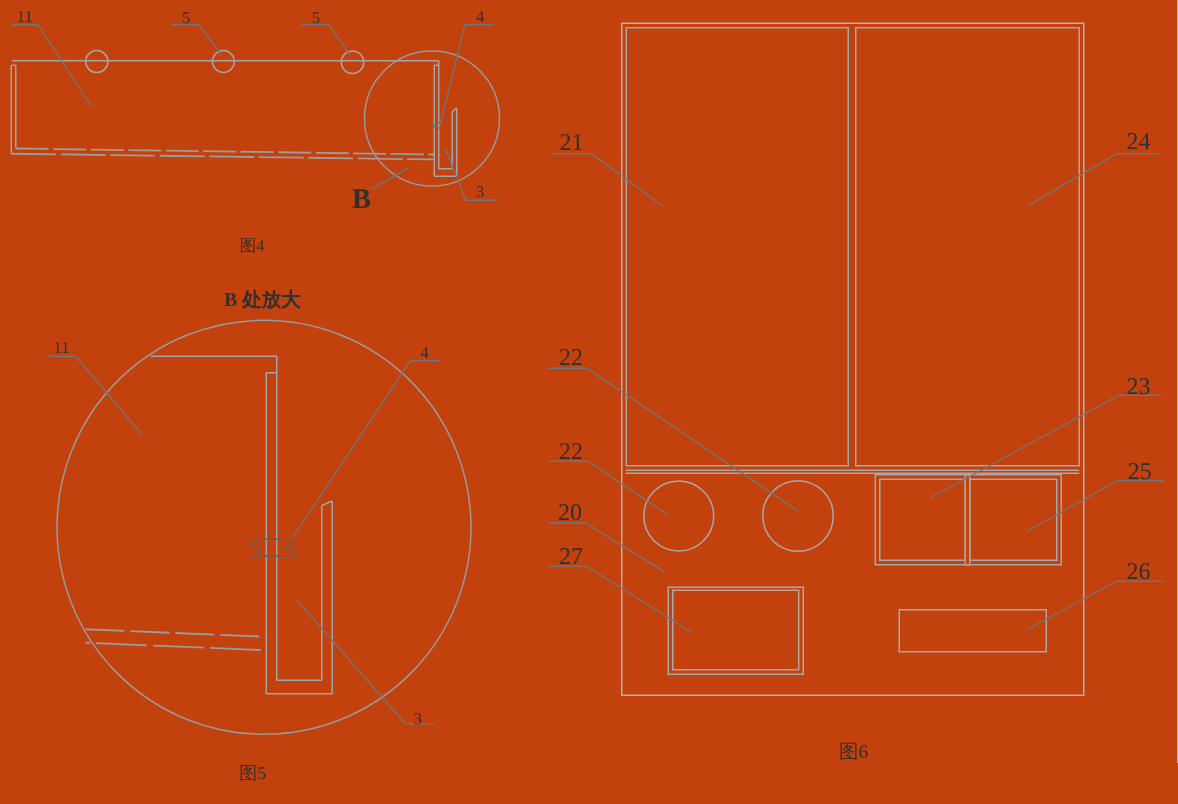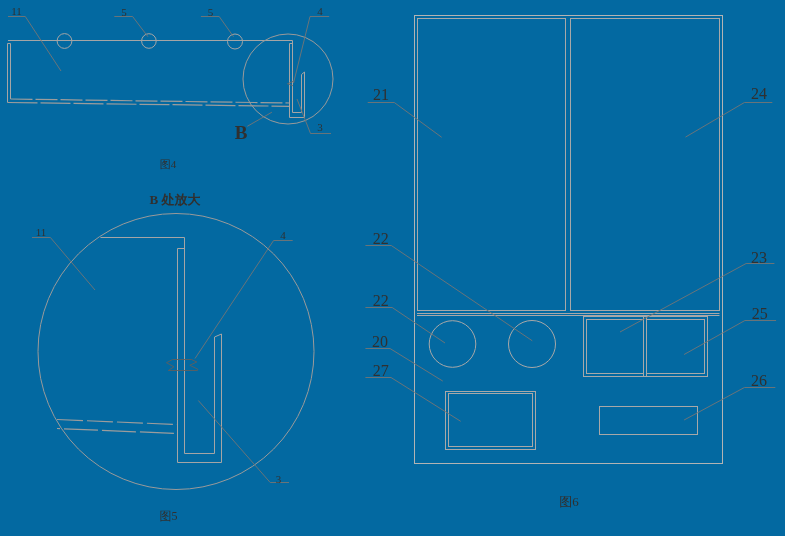--- a/index.html
+++ b/index.html
@@ -1,16 +1,16 @@
 <!DOCTYPE html>
 <html><head>
 <meta charset="utf-8">
 <style>
   html,body{margin:0;padding:0;background:#ffffff;}
-  #page{position:relative;width:785px;height:536px;background:#0369a1;overflow:hidden;}
+  #page{position:relative;width:785px;height:536px;background:#c2410c;overflow:hidden;}
   svg{display:block;}
   text{font-family:"Liberation Serif",serif;fill:#303030;}
 </style>
 </head>
 <body>
 <div id="page">
 <svg width="785" height="536" viewBox="0 0 785 536">
 
   <g stroke="#a5a5a5" stroke-width="1" fill="none">
 

